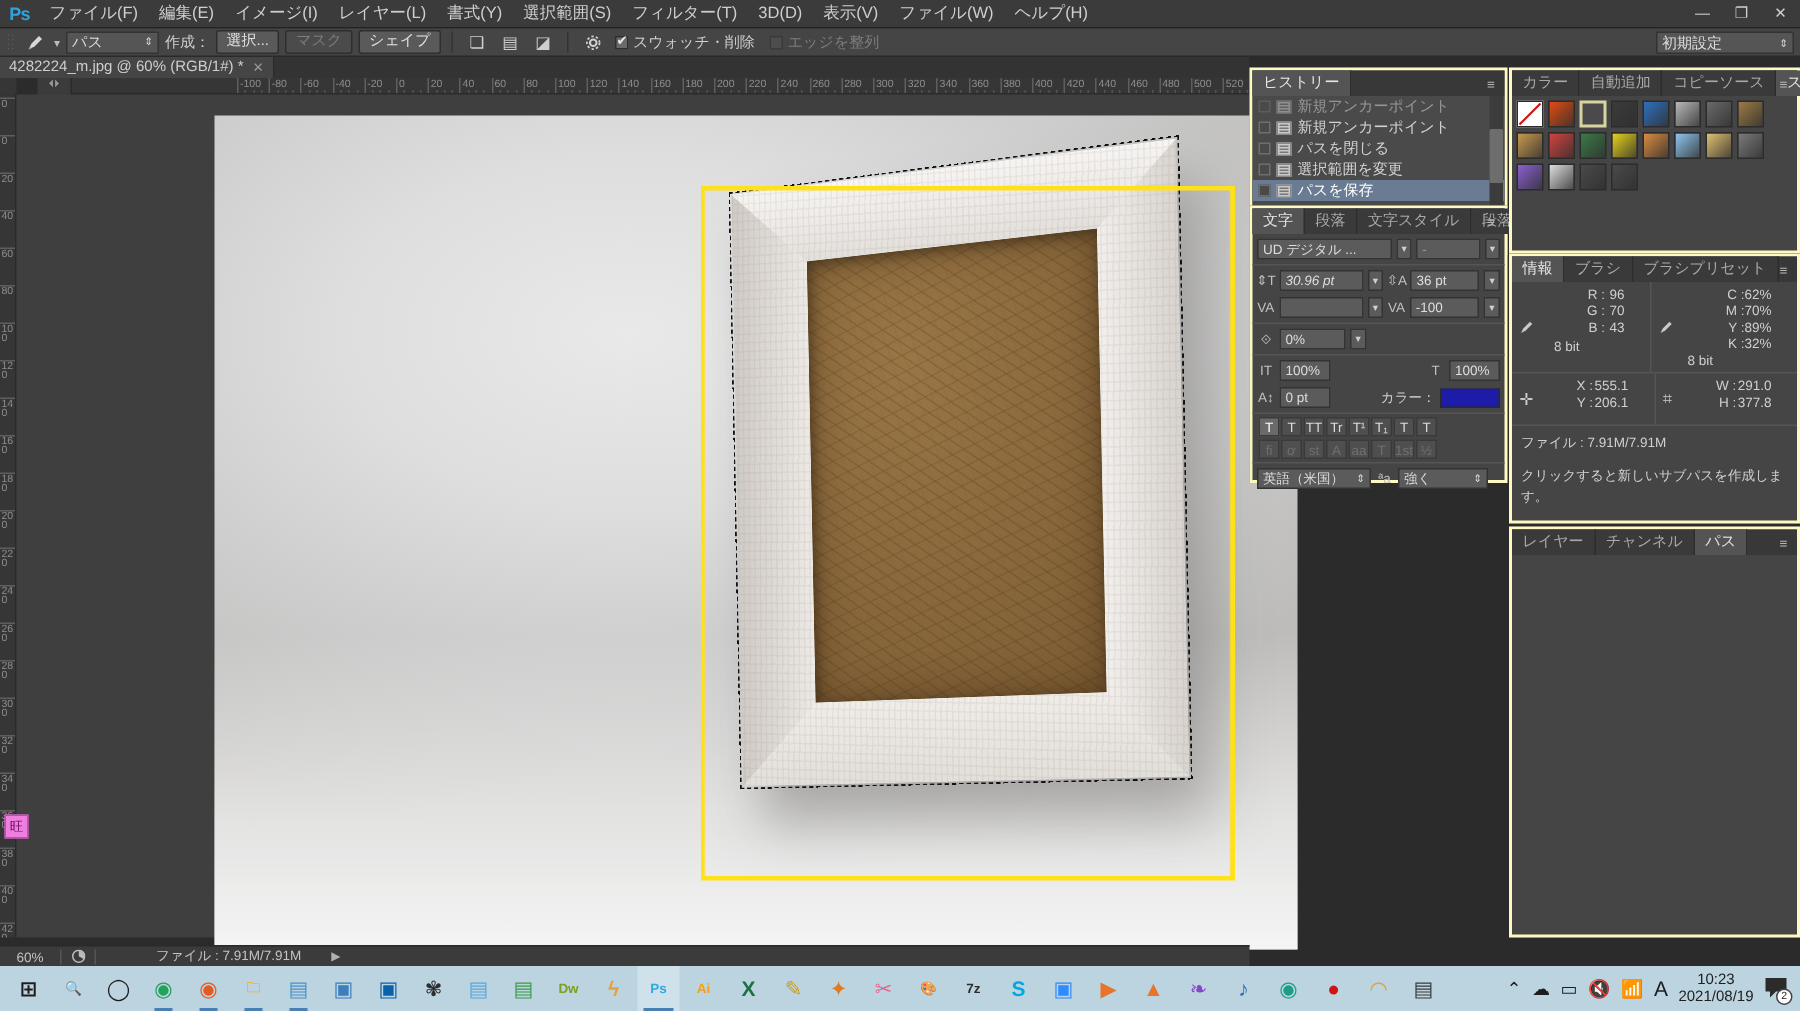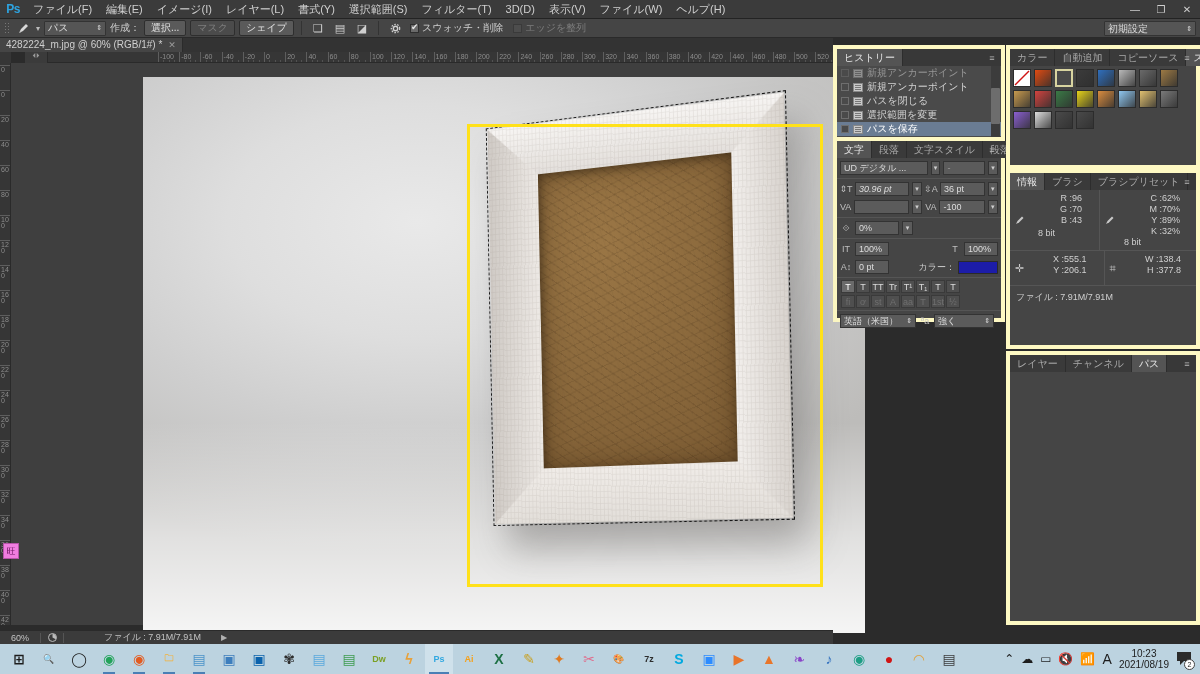--- a/index.html
+++ b/index.html
@@ -160,21 +160,21 @@
   
   .statusbar { position:absolute; left:0; top:630px; width:833px; height:14px;
                background:#3b3b3b; border-top:1px solid #2a2a2a;
                display:flex; align-items:center; font-size:9px; color:#c4c4c4; }
   .sb-zoom { width:40px; text-align:center; }
   .sb-sep { width:1px; height:10px; background:#555; }
   .sb-file { padding-left:40px; }
   .sb-arrow { margin-left:20px; font-size:8px; color:#b0b0b0; }
 
   
-  .panel { position:absolute; background:#454545; border:4px solid #fef9c3; }
+  .panel { position:absolute; background:#454545; border:2px solid #fef9c3; }
   .ptabs { display:flex; height:17px; background:#383838; align-items:flex-end; position:relative; }
   .ptab { height:17px; line-height:17px; padding:0 7px; font-size:10px; color:#a9a9a9;
           background:#3a3a3a; border-right:1px solid #2d2d2d; white-space:nowrap; }
   .ptab.act { background:#545454; color:#e6e6e6; }
   .pmenu { position:absolute; right:3px; top:3px; width:12px; height:11px; color:#b7b7b7; font-size:9px;
            display:flex; align-items:center; justify-content:center; }
 
   
   .hist-list { background:#4a4a4a; }
   .hist-row { height:14px; display:flex; align-items:center; gap:4px; padding-left:4px;
@@ -917,32 +917,33 @@
               <span class="k" style="width:34px;">Y :</span>
               <span class="v">206.1</span>
             </div>
         </div>
       </div>
       <div class="info-col" style="display:flex; gap:3px;">
         <div style="width:12px;display:flex;align-items:center;color:#c9c9c9;">⌗</div>
         <div style="flex:1;">
           <div class="info-line">
               <span class="k" style="width:34px;">W :</span>
-              <span class="v">138.4</span>
+              <span class="v">291.0</span>
             </div>
           <div class="info-line">
               <span class="k" style="width:34px;">H :</span>
               <span class="v">377.8</span>
             </div>
         </div>
       </div>
     </div>
     <div class="hr"></div>
 
     <div class="info-note">ファイル : 7.91M/7.91M</div>
+    <div class="info-note">クリックすると新しいサブパスを作成します。</div>
   </div>
 
   <div class="panel" style="left:1006px; top:351px; width:194px; height:274px;">
     <div class="ptabs">
       <div class="ptab">レイヤー</div>
       <div class="ptab">チャンネル</div>
       <div class="ptab act">パス</div>
       <div class="pmenu">≡</div>
     </div>
   </div>

